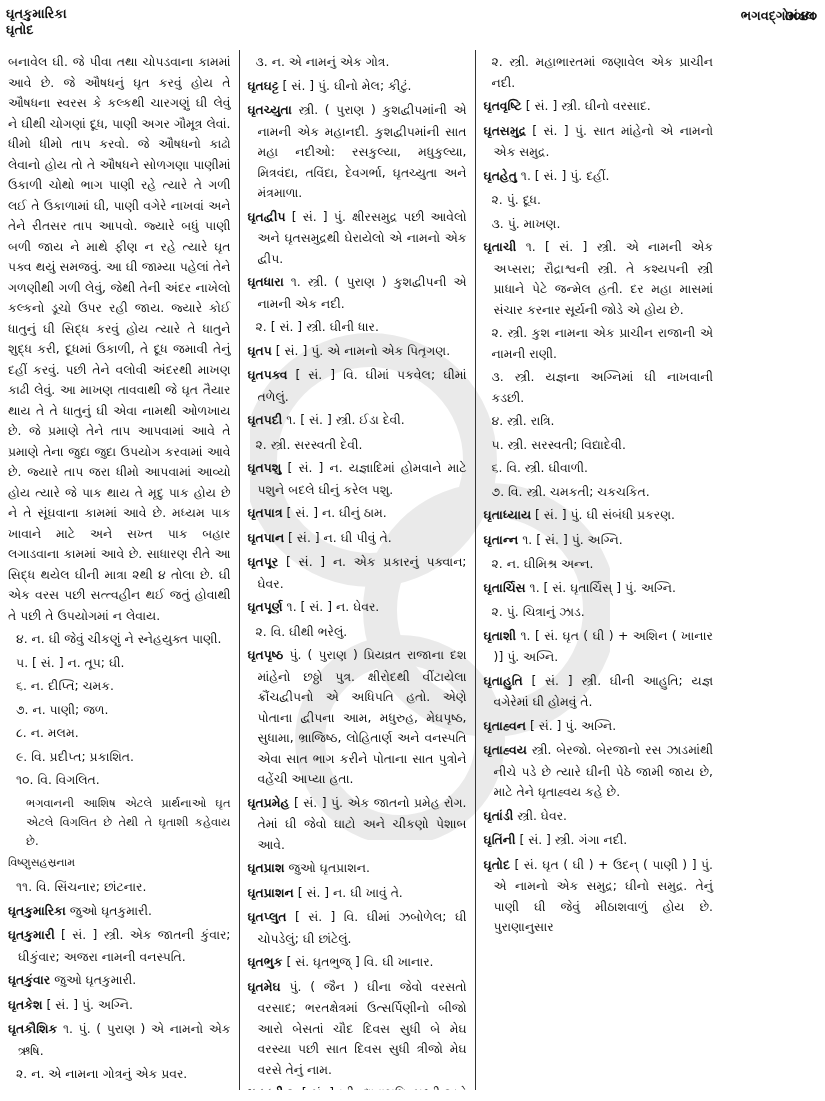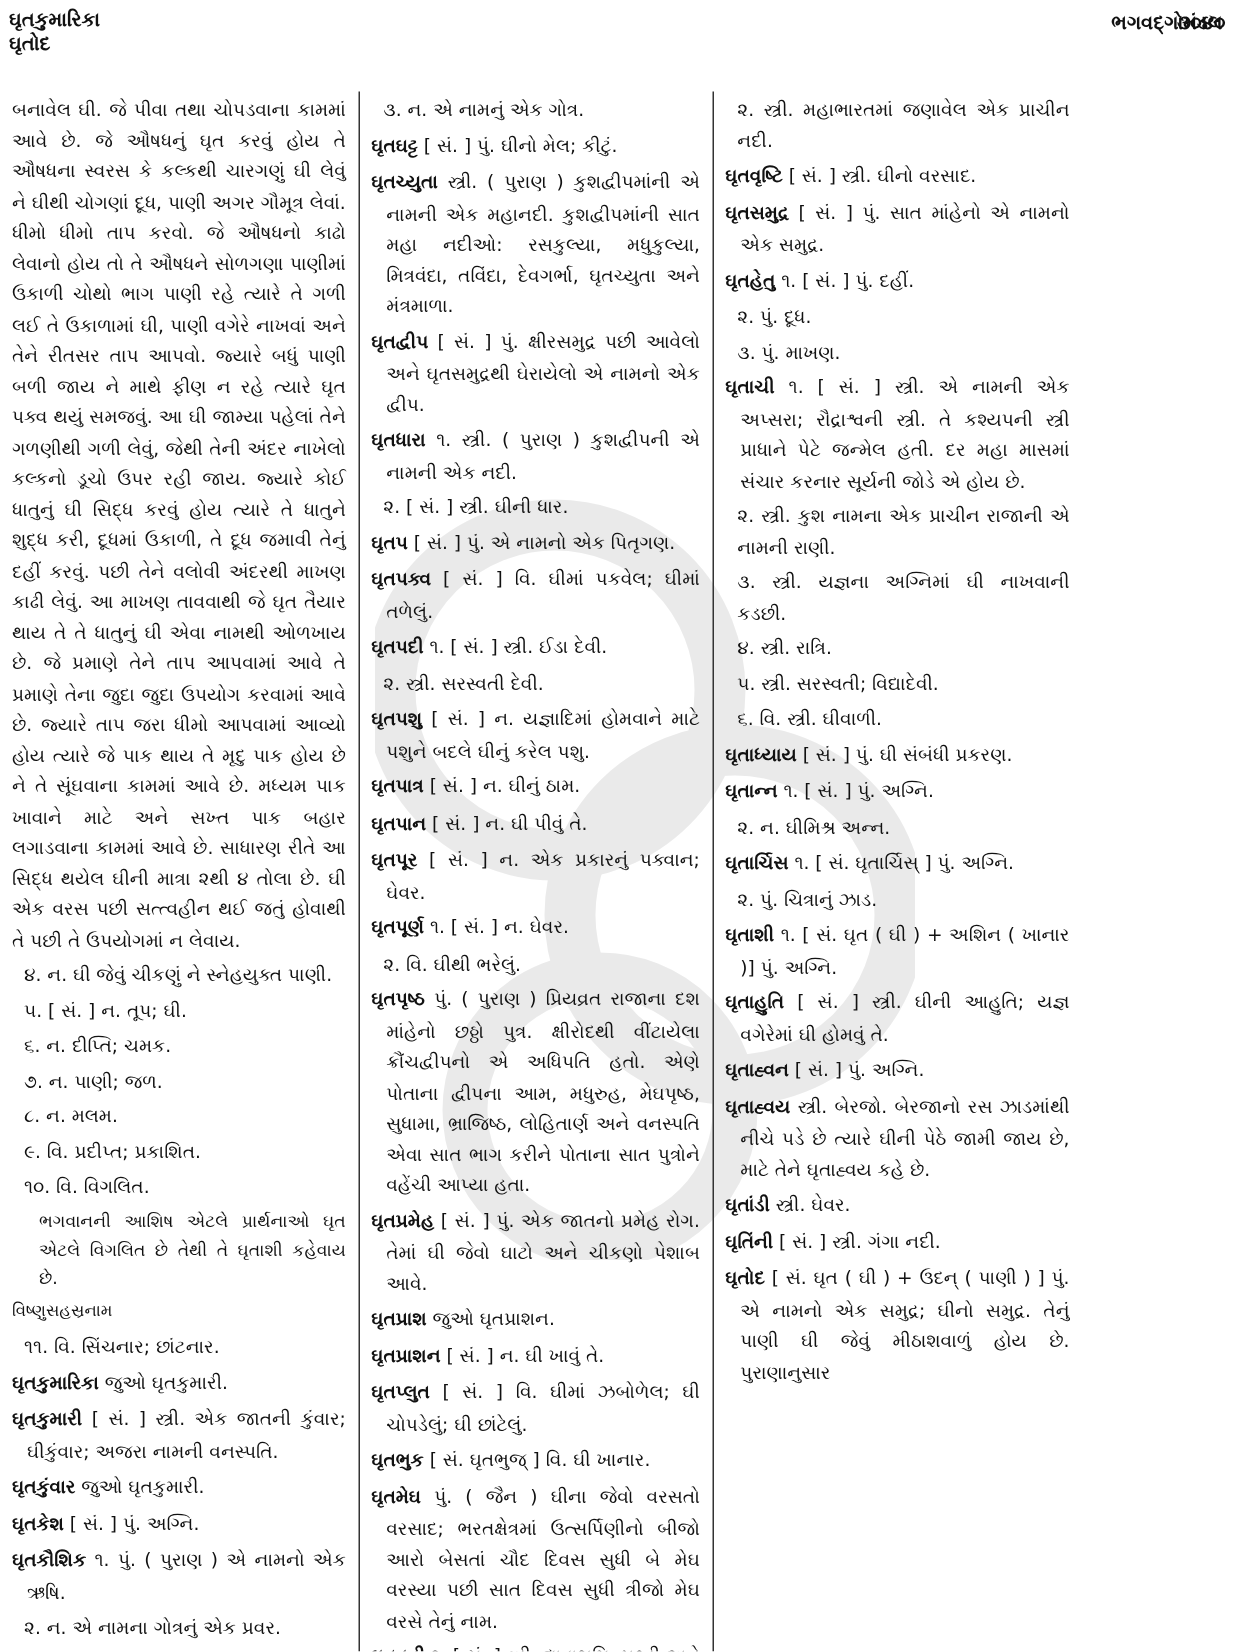--- a/index.html
+++ b/index.html
@@ -15,21 +15,20 @@
   }
   .header {
     position: absolute; left: 0; top: 0; width: 825px; height: 50px;
   }
   .guide { position: absolute; left: 6px; top: 6px; font-size: 13px; font-weight: bold; line-height: 16px; }
   .title { position: absolute; left: 0; right: 10px; top: 8px; text-align: right; font-size: 13px; font-weight: bold; }
   .pageno { position: absolute; right: 8px; top: 8px; font-size: 13px; font-weight: bold; }
   .columns {
     position: absolute; left: 0; top: 50px; width: 721px; height: 1040px;
     display: flex;
-    margin-top: 11px;
   }
   .col {
     box-sizing: border-box; padding: 2px 8px 0 8px;
     font-size: 12.4px; line-height: 20.5px; text-align: justify;
     overflow: hidden;
   }
   .col1 { width: 274px; border-right: 1.5px solid #333; }
   .col2 { width: 270px; border-right: 1.5px solid #333; }
   .col3 { width: 281px; }
   .entry { margin: 0 0 3px 0; }
@@ -109,20 +108,21 @@
       <div class="entry hang"><span class="hw">ઘૃતસમુદ્ર</span><span> [ સં. ] પું. સાત માંહેનો એ નામનો એક સમુદ્ર.</span></div>
       <div class="entry hang"><span class="hw">ઘૃતહેતુ</span><span> ૧. [ સં. ] પું. દહીં.</span></div>
       <div class="entry sub">૨. પું. દૂધ.</div>
       <div class="entry sub">૩. પું. માખણ.</div>
       <div class="entry hang"><span class="hw">ઘૃતાચી</span><span> ૧. [ સં. ] સ્ત્રી. એ નામની એક અપ્સરા; રૌદ્રાશ્વની સ્ત્રી. તે કશ્યપની સ્ત્રી પ્રાધાને પેટે જન્મેલ હતી. દર મહા માસમાં સંચાર કરનાર સૂર્યની જોડે એ હોય છે.</span></div>
       <div class="entry sub">૨. સ્ત્રી. કુશ નામના એક પ્રાચીન રાજાની એ નામની રાણી.</div>
       <div class="entry sub">૩. સ્ત્રી. યજ્ઞના અગ્નિમાં ઘી નાખવાની કડછી.</div>
       <div class="entry sub">૪. સ્ત્રી. રાત્રિ.</div>
       <div class="entry sub">૫. સ્ત્રી. સરસ્વતી; વિદ્યાદેવી.</div>
       <div class="entry sub">૬. વિ. સ્ત્રી. ઘીવાળી.</div>
+      <div class="entry sub">૭. વિ. સ્ત્રી. ચમકતી; ચકચકિત.</div>
       <div class="entry hang"><span class="hw">ઘૃતાધ્યાય</span><span> [ સં. ] પું. ઘી સંબંધી પ્રકરણ.</span></div>
       <div class="entry hang"><span class="hw">ઘૃતાન્ન</span><span> ૧. [ સં. ] પું. અગ્નિ.</span></div>
       <div class="entry sub">૨. ન. ઘીમિશ્ર અન્ન.</div>
       <div class="entry hang"><span class="hw">ઘૃતાર્ચિસ</span><span> ૧. [ સં. ઘૃતાર્ચિસ્ ] પું. અગ્નિ.</span></div>
       <div class="entry sub">૨. પું. ચિત્રાનું ઝાડ.</div>
       <div class="entry hang"><span class="hw">ઘૃતાશી</span><span> ૧. [ સં. ઘૃત ( ઘી ) + અશિન ( ખાનાર )] પું. અગ્નિ.</span></div>
       <div class="entry hang"><span class="hw">ઘૃતાહુતિ</span><span> [ સં. ] સ્ત્રી. ઘીની આહુતિ; યજ્ઞ વગેરેમાં ઘી હોમવું તે.</span></div>
       <div class="entry hang"><span class="hw">ઘૃતાહ્વન</span><span> [ સં. ] પું. અગ્નિ.</span></div>
       <div class="entry hang"><span class="hw">ઘૃતાહ્વય</span><span> સ્ત્રી. બેરજો. બેરજાનો રસ ઝાડમાંથી નીચે પડે છે ત્યારે ઘીની પેઠે જામી જાય છે, માટે તેને ઘૃતાહ્વય કહે છે.</span></div>
       <div class="entry hang"><span class="hw">ઘૃતાંડી</span><span> સ્ત્રી. ઘેવર.</span></div>

